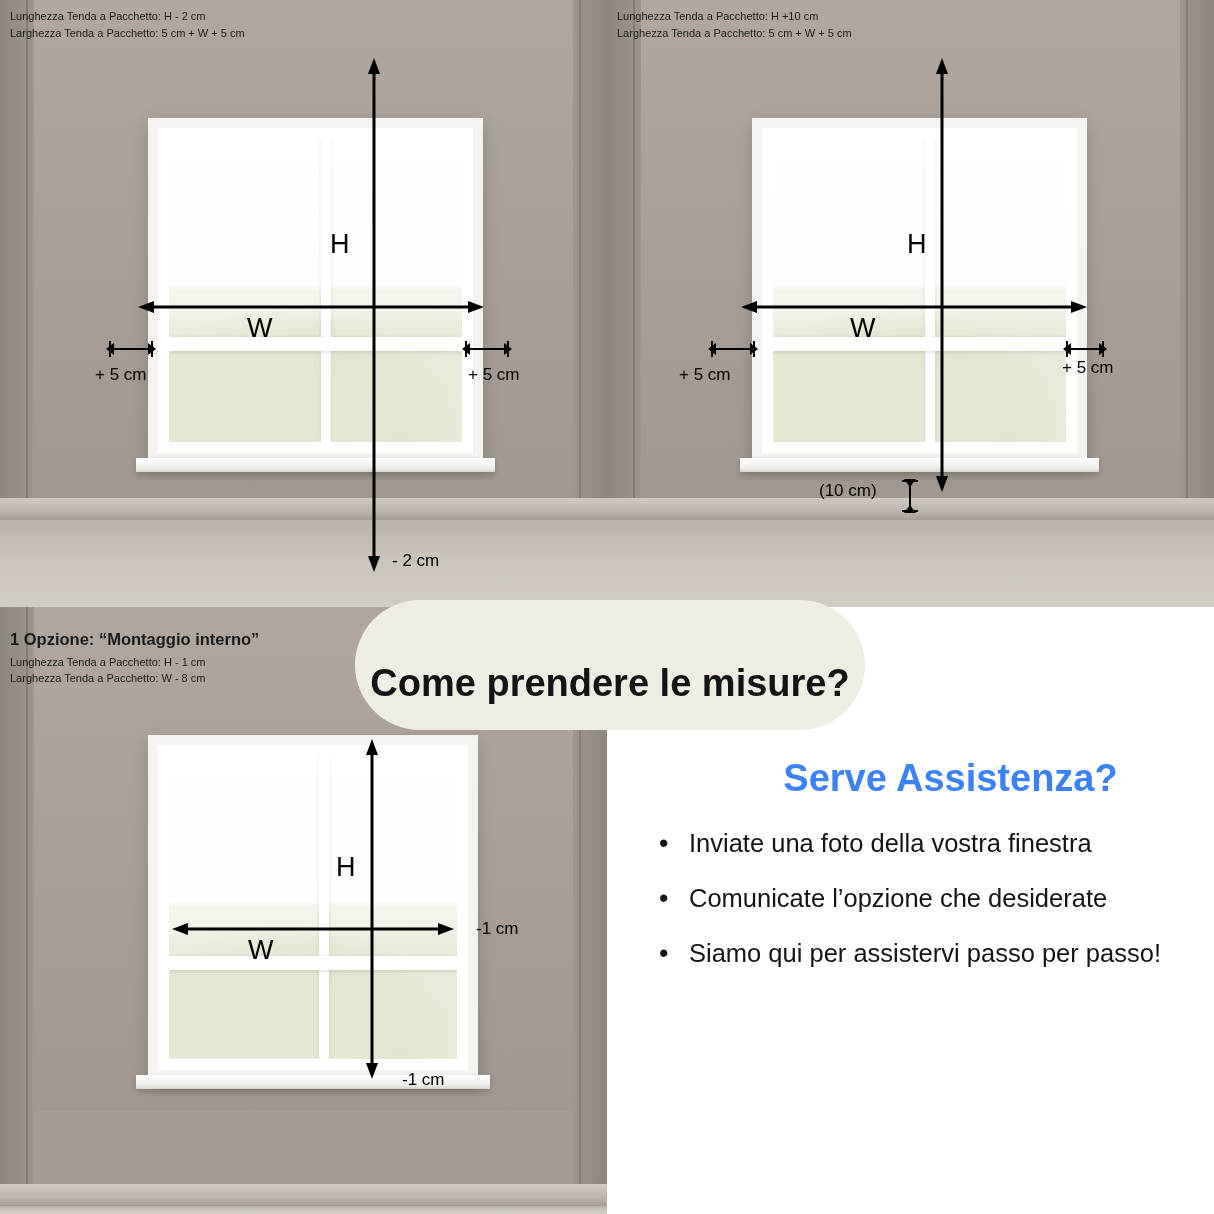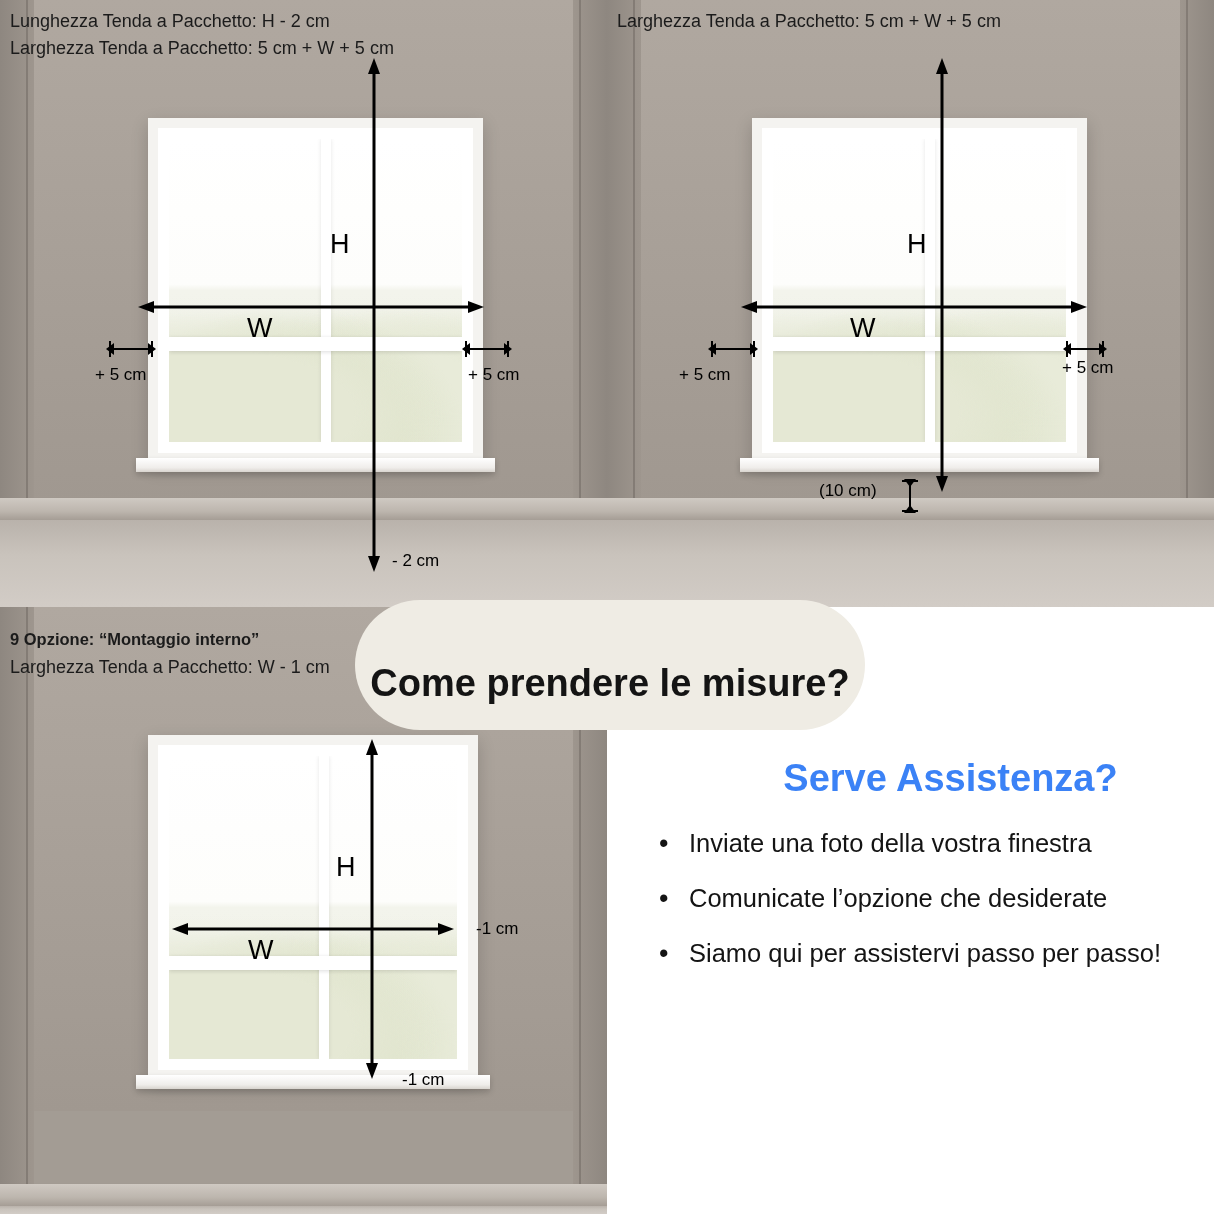--- a/index.html
+++ b/index.html
@@ -137,21 +137,21 @@
     color: #1b1b1b;
   }
   .caption .title {
     font-weight: bold;
     font-size: 16.5px;
     display: block;
     margin-bottom: 2px;
   }
   .caption .line {
     display: block;
-    font-size: 18px;
+    font-size: 11px;
   }
 
   
   .svg-layer {
     position: absolute;
     inset: 0;
     pointer-events: none;
   }
   .lbl {
     position: absolute;
@@ -330,20 +330,21 @@
       <polygon points="492,343 492,355 500,349" fill="#000"></polygon>
 
       <line x1="303" y1="481" x2="303" y2="511" stroke="#000" stroke-width="2"></line>
       <line x1="295" y1="481" x2="311" y2="481" stroke="#000" stroke-width="2"></line>
       <line x1="295" y1="511" x2="311" y2="511" stroke="#000" stroke-width="2"></line>
       <polygon points="303,487 297,479 309,479" fill="#000"></polygon>
       <polygon points="303,505 297,513 309,513" fill="#000"></polygon>
     </svg>
 
     <div class="caption">
+      <span class="line">Lunghezza Tenda a Pacchetto: H +10 cm</span>
       <span class="line">Larghezza Tenda a Pacchetto: 5 cm + W + 5 cm</span>
     </div>
 
     <div class="lbl lbl-big" style="left:300px; top:229px;">H</div>
     <div class="lbl lbl-big" style="left:243px; top:313px;">W</div>
     <div class="lbl" style="left:72px; top:365px;">+ 5 cm</div>
     <div class="lbl" style="left:455px; top:358px;">+ 5 cm</div>
     <div class="lbl" style="left:212px; top:481px;">(10 cm)</div>
   </div>
 
@@ -372,22 +373,23 @@
       <line x1="372" y1="138" x2="372" y2="466" stroke="#000" stroke-width="3"></line>
       <polygon points="372,132 366,148 378,148" fill="#000"></polygon>
       <polygon points="372,472 366,456 378,456" fill="#000"></polygon>
 
       <line x1="178" y1="322" x2="448" y2="322" stroke="#000" stroke-width="3"></line>
       <polygon points="172,322 188,316 188,328" fill="#000"></polygon>
       <polygon points="454,322 438,316 438,328" fill="#000"></polygon>
     </svg>
 
     <div class="caption" style="top:20px;">
-      <span class="title">9 Opzione: “Montaggio interno”</span>
-      <span class="line">Larghezza Tenda a Pacchetto: W - 1 cm</span>
+      <span class="title">1 Opzione: “Montaggio interno”</span>
+      <span class="line">Lunghezza Tenda a Pacchetto: H - 1 cm</span>
+      <span class="line">Larghezza Tenda a Pacchetto: W - 8 cm</span>
     </div>
 
     <div class="lbl lbl-big" style="left:336px; top:245px;">H</div>
     <div class="lbl lbl-big" style="left:248px; top:328px;">W</div>
     <div class="lbl" style="left:476px; top:312px;">-1 cm</div>
     <div class="lbl" style="left:402px; top:463px;">-1 cm</div>
   </div>
 
   <div class="panel p4">
     <div class="assist-title" style="left:0; top:150px;">Serve Assistenza?</div>

